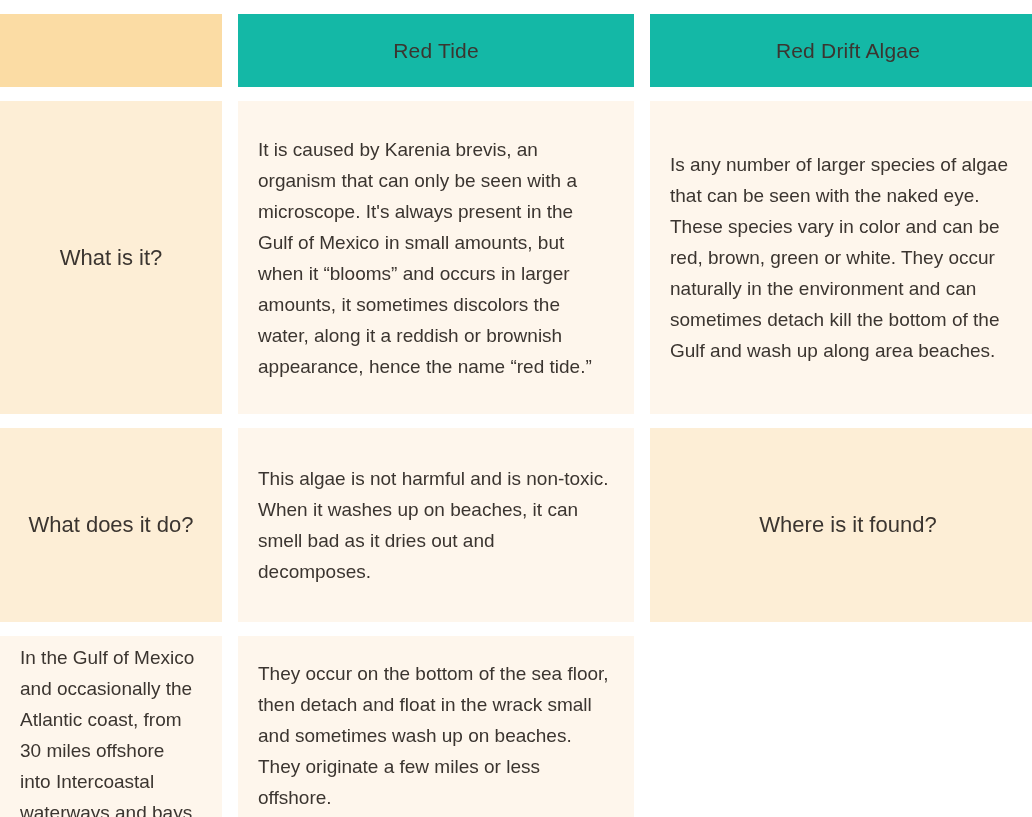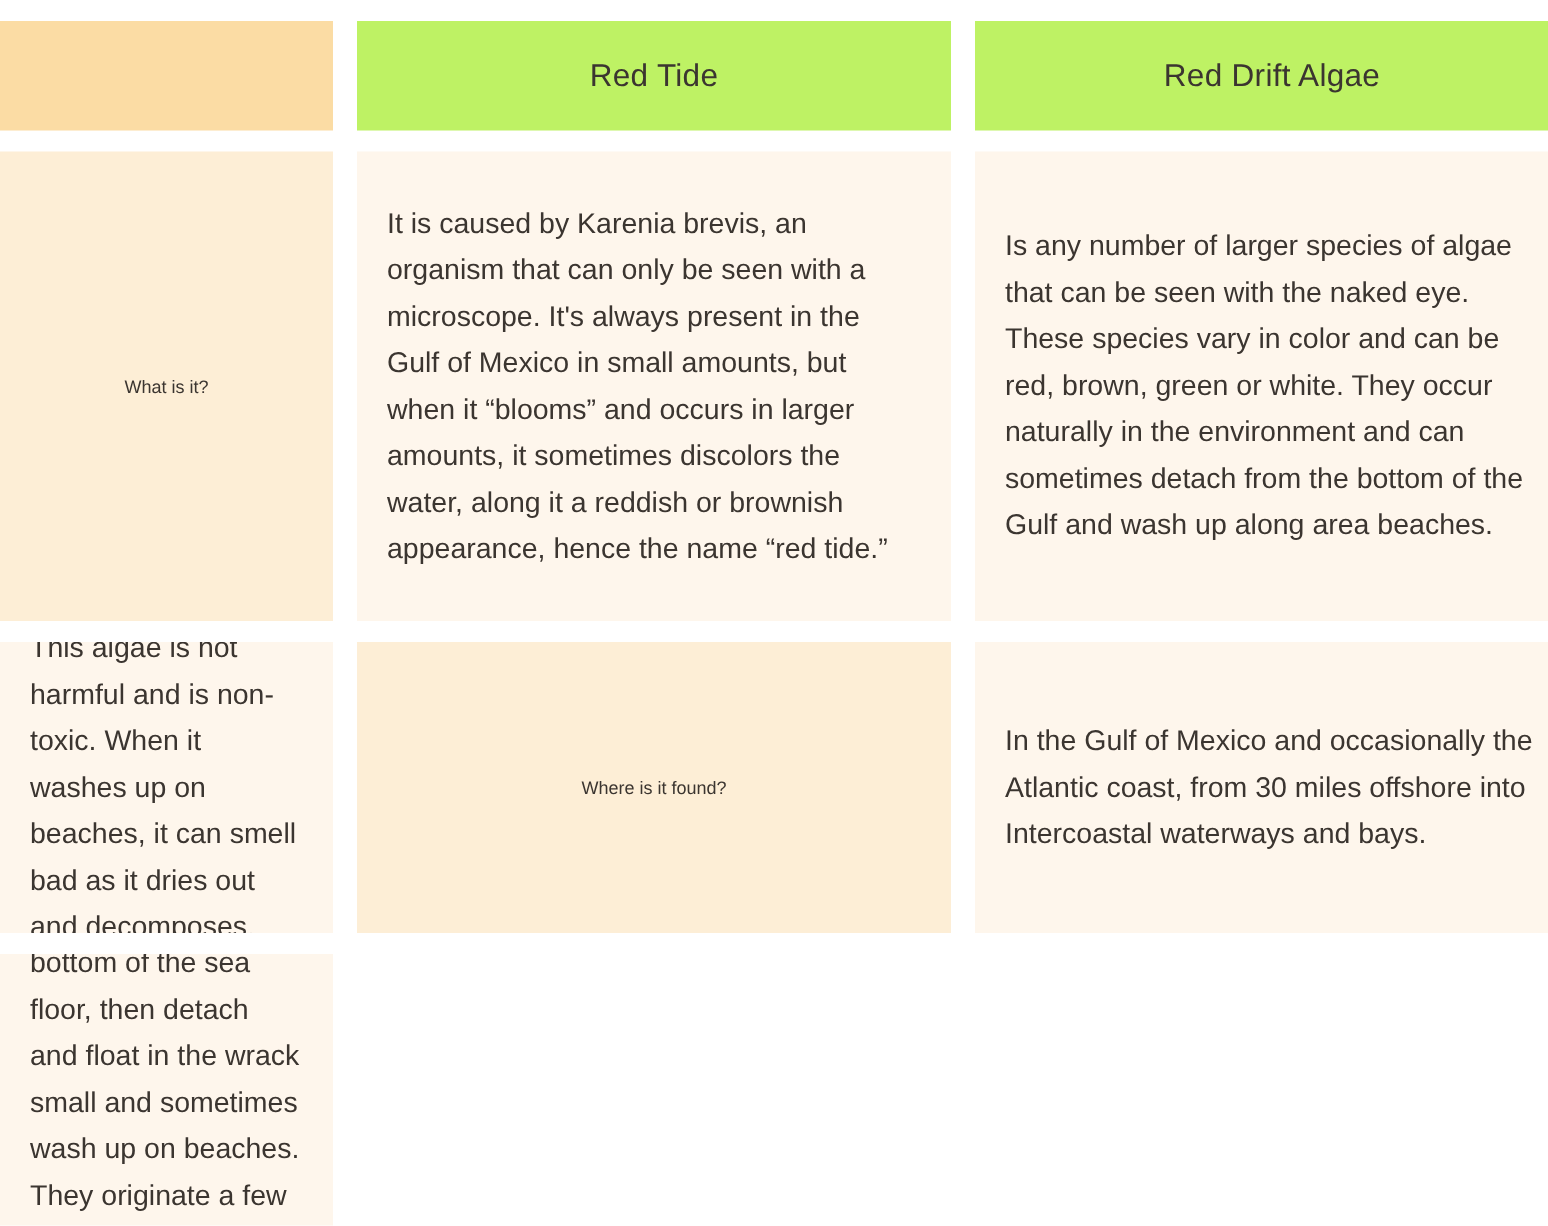--- a/index.html
+++ b/index.html
@@ -23,35 +23,35 @@
     box-sizing: border-box;
   }
   .cell {
     box-sizing: border-box;
     overflow: hidden;
   }
   .corner-cell {
     background: #fbdca4;
   }
   .header-cell {
-    background: #bef264;
+    background: #14b8a6;
     display: flex;
     align-items: center;
     justify-content: center;
     font-size: 21px;
     color: #3b3530;
     letter-spacing: 0.2px;
   }
   .label-cell {
     background: #fdeed6;
     display: flex;
     align-items: center;
     justify-content: center;
     text-align: center;
-    font-size: 12px;
+    font-size: 22px;
     color: #3b3530;
     padding: 0 12px;
   }
   .body-cell {
     background: #fef6ec;
     font-size: 19px;
     line-height: 31px;
     color: #3b3530;
     padding: 16px 22px 16px 20px;
     display: flex;
@@ -68,23 +68,24 @@
 
   <div class="cell corner-cell"></div>
   <div class="cell header-cell">Red Tide</div>
   <div class="cell header-cell">Red Drift Algae</div>
 
   <div class="cell label-cell">What is it?</div>
   <div class="cell body-cell col2">
     <p>It is caused by Karenia brevis, an organism that can only be seen with a microscope. It's always present in the Gulf of Mexico in small amounts, but when it “blooms” and occurs in larger amounts, it sometimes discolors the water, along it a reddish or brownish appearance, hence the name “red tide.”</p>
   </div>
   <div class="cell body-cell">
-    <p>Is any number of larger species of algae that can be seen with the naked eye. These species vary in color and can be red, brown, green or white. They occur naturally in the environment and can sometimes detach from the bottom of the Gulf and wash up along area beaches.</p>
+    <p>Is any number of larger species of algae that can be seen with the naked eye. These species vary in color and can be red, brown, green or white. They occur naturally in the environment and can sometimes detach kill the bottom of the Gulf and wash up along area beaches.</p>
   </div>
 
+  <div class="cell label-cell">What does it do?</div>
   <div class="cell body-cell">
     <p>This algae is not harmful and is non-toxic. When it washes up on beaches, it can smell bad as it dries out and decomposes.</p>
   </div>
 
   <div class="cell label-cell">Where is it found?</div>
   <div class="cell body-cell col2">
     <p>In the Gulf of Mexico and occasionally the Atlantic coast, from 30 miles offshore into Intercoastal waterways and bays.</p>
   </div>
   <div class="cell body-cell">
     <p>They occur on the bottom of the sea floor, then detach and float in the wrack small and sometimes wash up on beaches. They originate a few miles or less offshore.</p>

